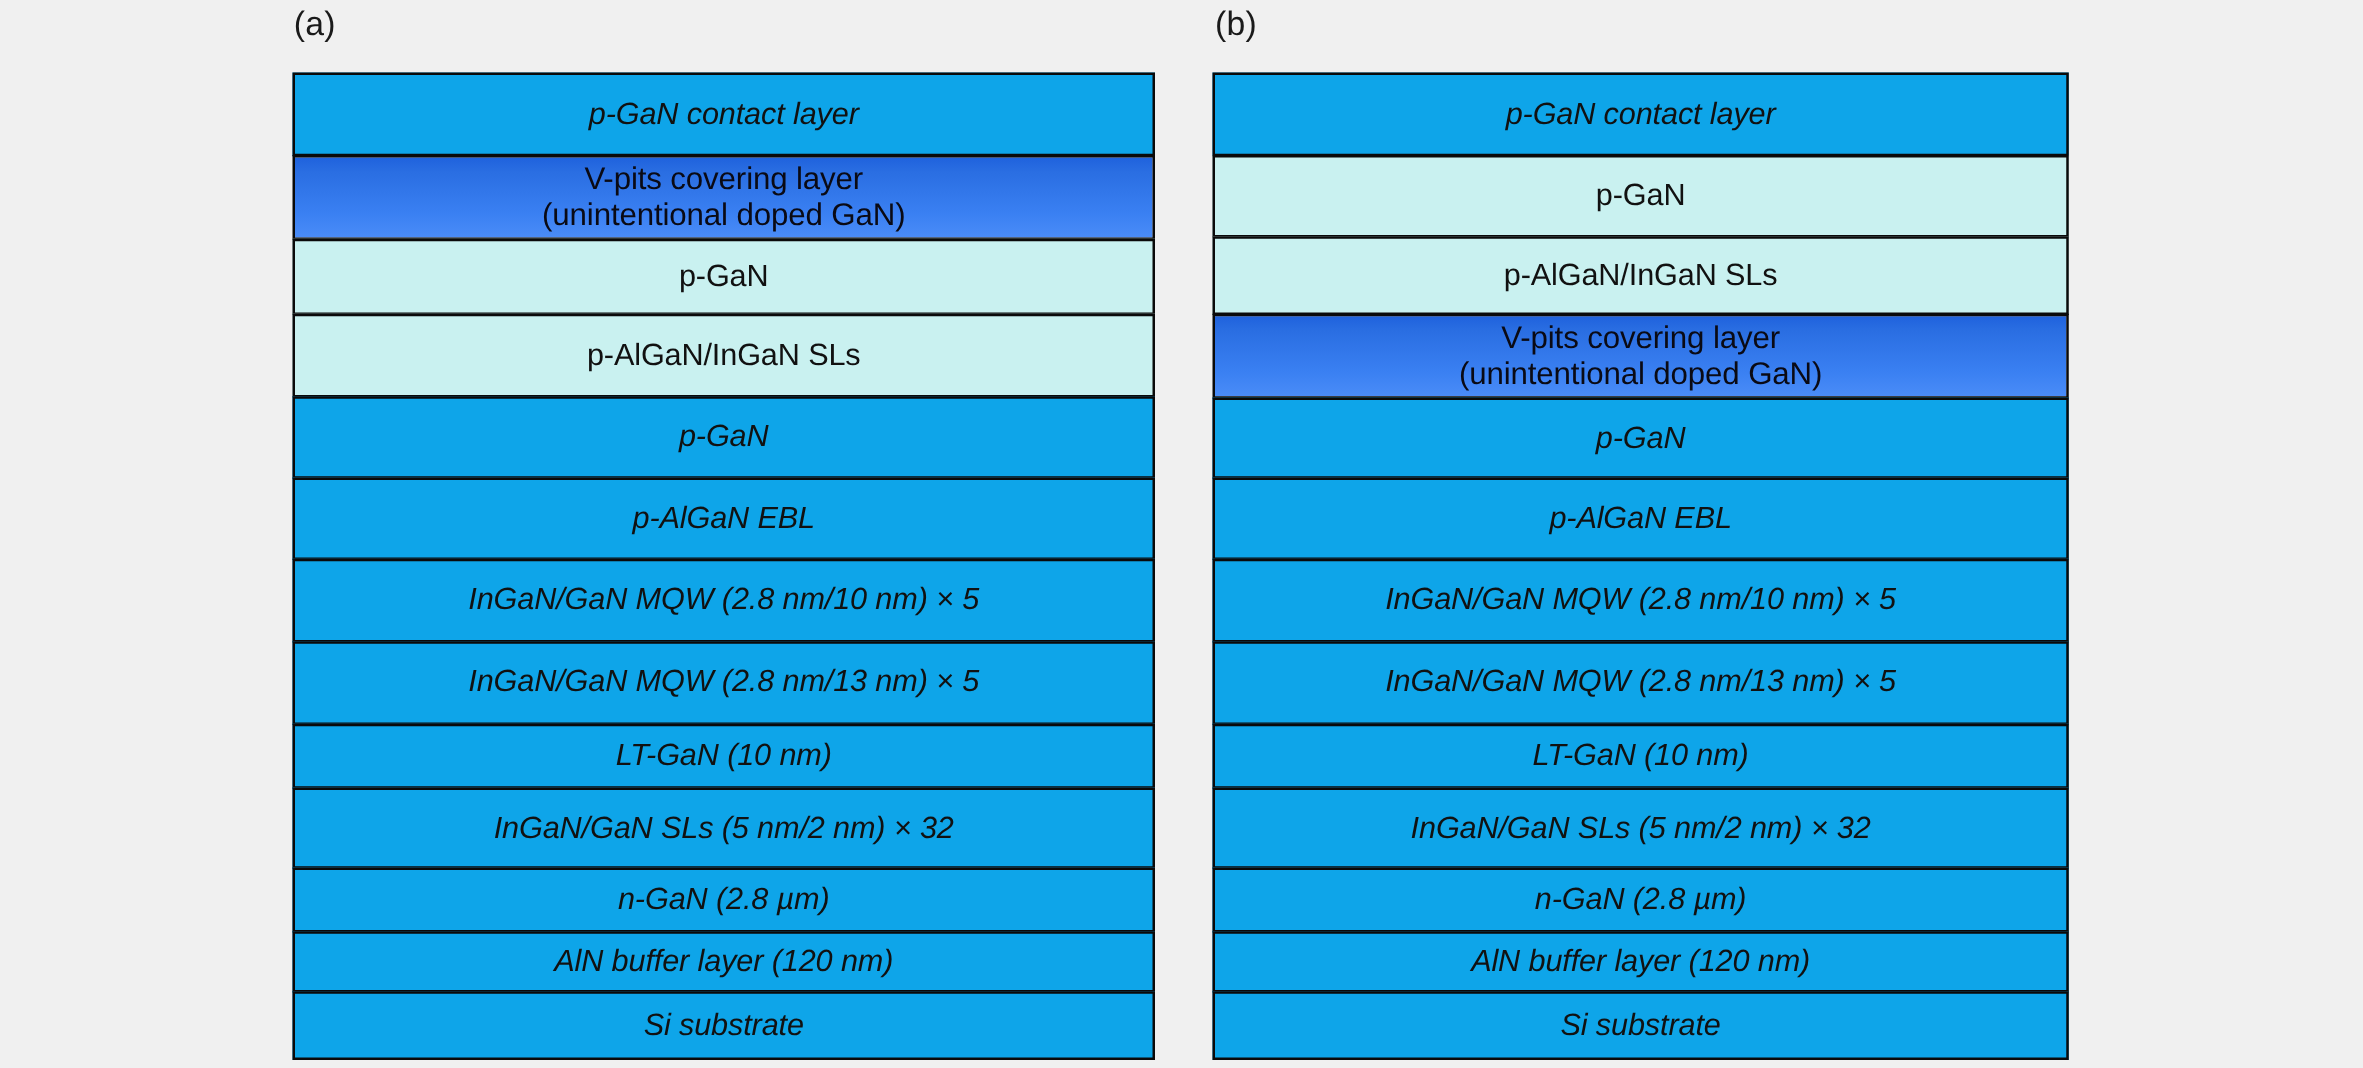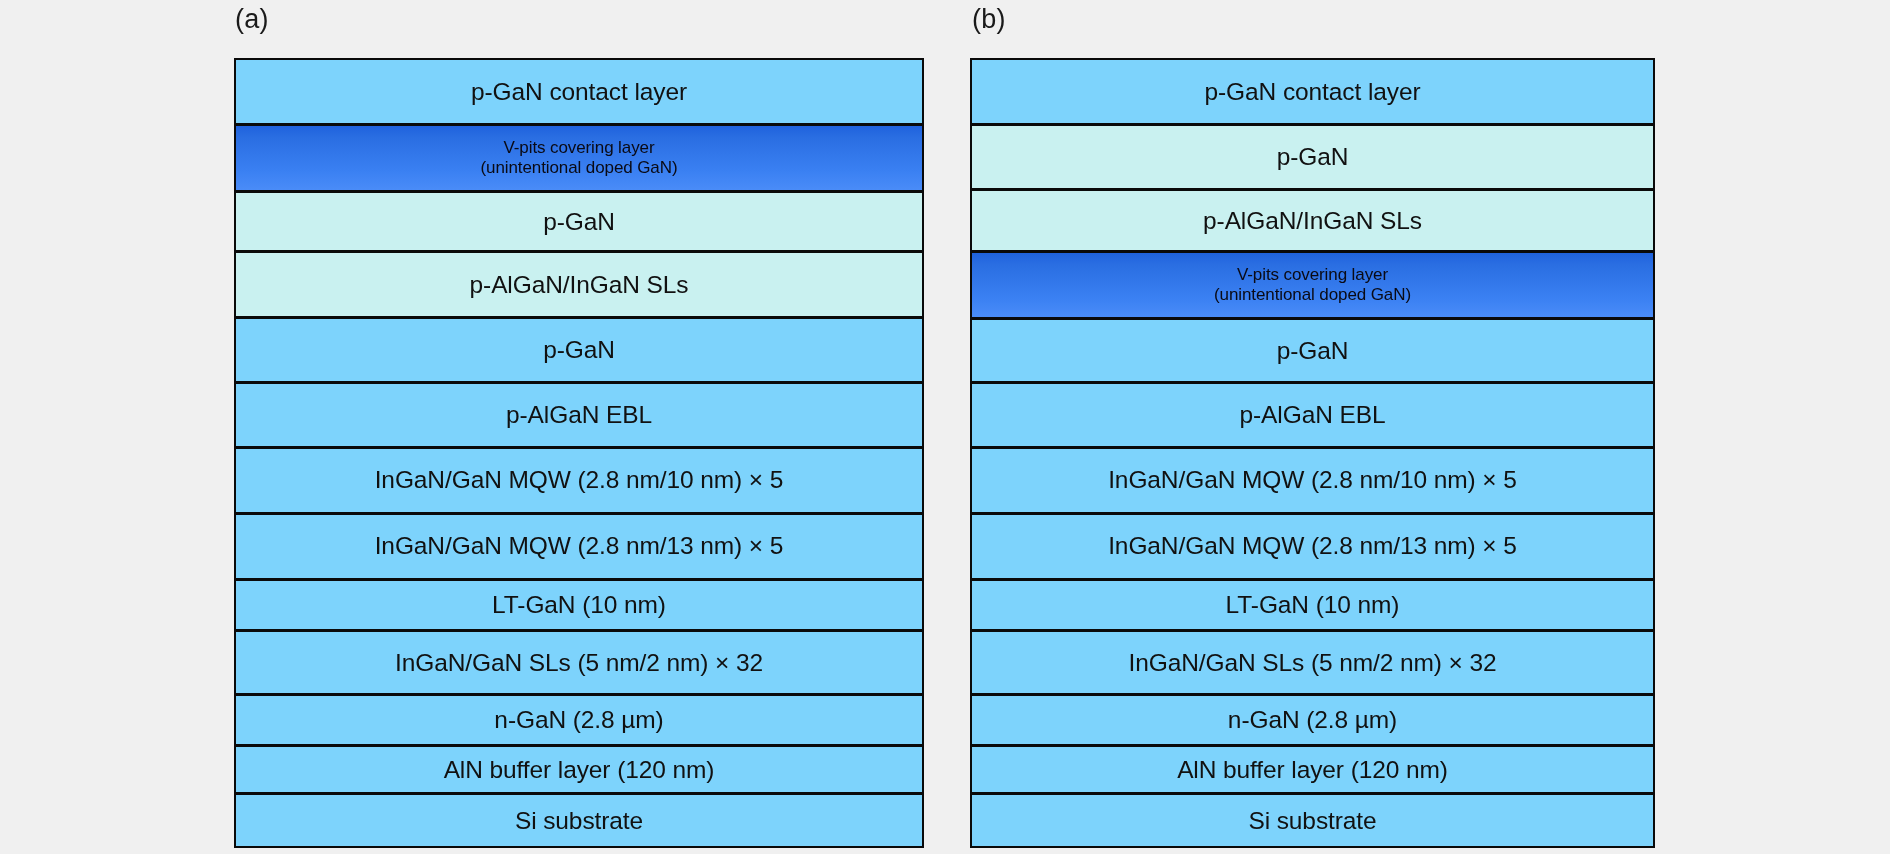--- a/index.html
+++ b/index.html
@@ -64,26 +64,26 @@
   .layer .layer-text {
     font-size: 24.5px;
     color: #111111;
     line-height: 1.14;
     letter-spacing: -0.1px;
     white-space: pre-line;
     padding: 0 6px;
   }
 
   .layer.two-line .layer-text {
-    font-size: 17px;
+    font-size: 25px;
     line-height: 1.18;
   }
 
   
-  .fill-gray  { background: #7dd3fc; }
+  .fill-gray  { background: #0ea5e9; font-style: italic; }
   .fill-cyan  { background: #c9f1f0; }
   .fill-blue  {
     background: linear-gradient(to bottom, #1f62dd 0%, #2a6ee2 18%, #3a80f2 70%, #4a8cf8 100%);
   }
   .fill-blue .layer-text { color: #0a0a14; }
 </style>
 </head>
 <body>
 
 <div class="figure">

